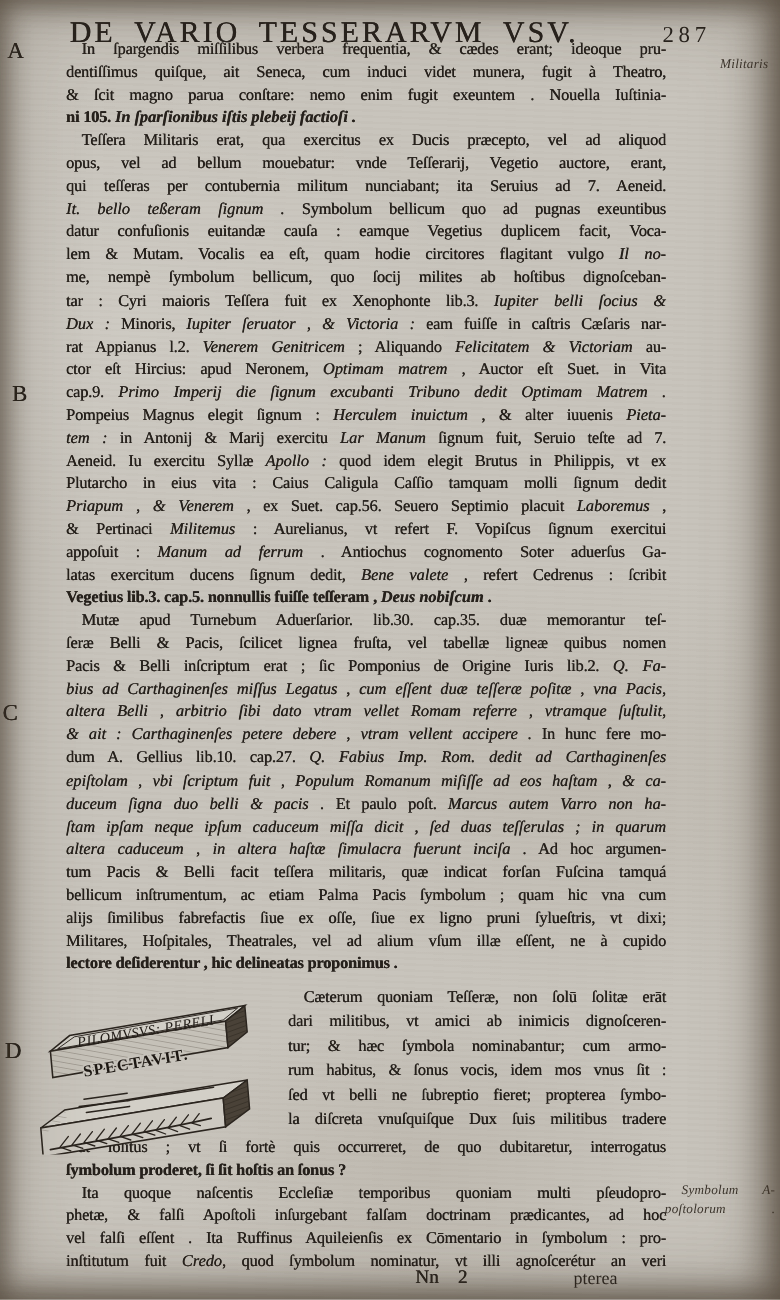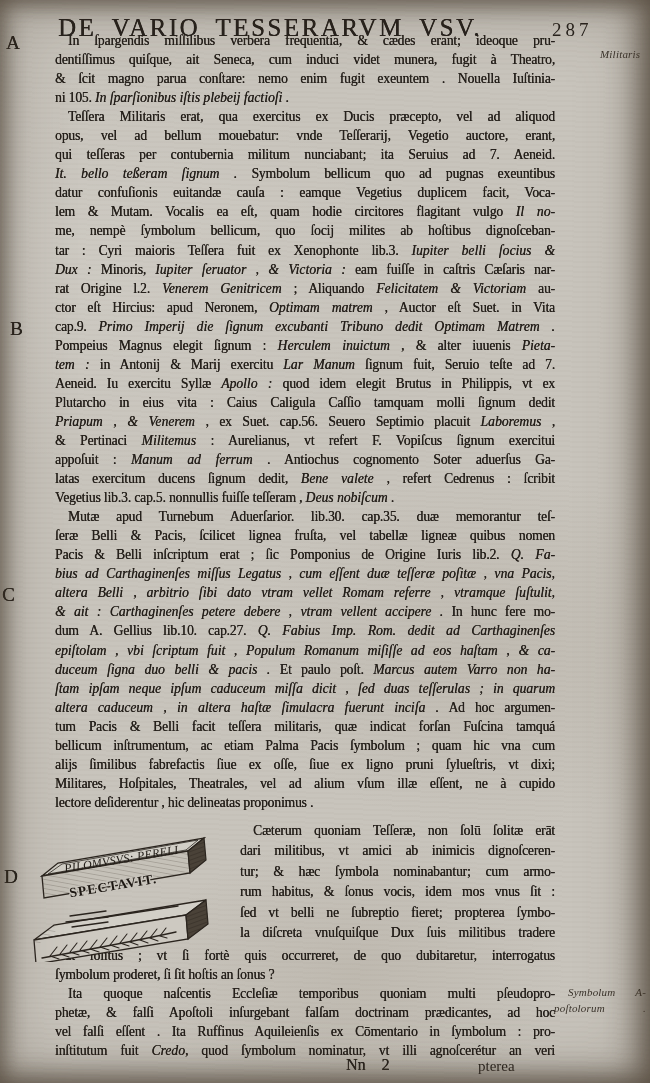--- a/index.html
+++ b/index.html
@@ -36,21 +36,21 @@
   .margin-letter{
     position:absolute;font-size:19px;text-shadow:.3px 0 0 currentColor;
   }
   .mA{left:6px;top:32px}.mB{left:10px;top:318px}.mC{left:2px;top:584px}.mD{left:4px;top:866px}
   .text-column{
     position:absolute;left:55px;top:31px;width:500px;
     font-size:13.6px;line-height:19.05px;letter-spacing:-.15px;
     text-shadow:.25px 0 0 currentColor;
   }
   .line{text-align:justify;text-align-last:justify;white-space:normal;}
-  .line.nojust{text-align-last:auto;}
+  .line.nojust{text-align-last:auto;font-weight:bold;}
   .line.indent{text-indent:13px;}
   .line i{letter-spacing:0;}
   .wrap-sec{margin-top:9px;margin-left:185px;width:315px;line-height:20.5px;}
   .after-wrap{margin-top:2px;}
   .margin-note{
     position:absolute;font-style:italic;font-size:11px;line-height:16px;
     color:#3a332b;letter-spacing:.2px;
   }
   .note-militaris{left:600px;top:46px;width:80px;}
   .note-symbolum{left:554px;top:984px;width:92px;}
@@ -89,21 +89,21 @@
         <div class="line nojust"><span>ni 105. </span><i>In ſparſionibus iſtis plebeij factioſi .</i></div>
         <div class="line indent"><span>Teſſera Militaris erat, qua exercitus ex Ducis præcepto, vel ad aliquod</span></div>
         <div class="line"><span>opus, vel ad bellum mouebatur: vnde Teſſerarij, Vegetio auctore, erant,</span></div>
         <div class="line"><span>qui teſſeras per contubernia militum nunciabant; ita Seruius ad 7. Aeneid.</span></div>
         <div class="line"><i>It. bello teßeram ſignum .</i><span> Symbolum bellicum quo ad pugnas exeuntibus</span></div>
         <div class="line"><span>datur confuſionis euitandæ cauſa : eamque Vegetius duplicem facit, Voca-</span></div>
         <div class="line"><span>lem &amp; Mutam. Vocalis ea eſt, quam hodie circitores flagitant vulgo </span><i>Il no-</i></div>
         <div class="line"><span>me, nempè ſymbolum bellicum, quo ſocij milites ab hoſtibus dignoſceban-</span></div>
         <div class="line"><span>tar : Cyri maioris Teſſera fuit ex Xenophonte lib.3. </span><i>Iupiter belli ſocius &amp;</i></div>
         <div class="line"><i>Dux :</i><span> Minoris, </span><i>Iupiter ſeruator , &amp; Victoria :</i><span> eam fuiſſe in caſtris Cæſaris nar-</span></div>
-        <div class="line"><span>rat Origine l.2. </span><i>Venerem Genitricem</i><span> ; Aliquando </span><i>Felicitatem &amp; Victoriam</i><span> au-</span></div>
+        <div class="line"><span>rat Appianus l.2. </span><i>Venerem Genitricem</i><span> ; Aliquando </span><i>Felicitatem &amp; Victoriam</i><span> au-</span></div>
         <div class="line"><span>ctor eſt Hircius: apud Neronem, </span><i>Optimam matrem</i><span> , Auctor eſt Suet. in Vita</span></div>
         <div class="line"><span>cap.9. </span><i>Primo Imperij die ſignum excubanti Tribuno dedit Optimam Matrem .</i></div>
         <div class="line"><span>Pompeius Magnus elegit ſignum : </span><i>Herculem inuictum</i><span> , &amp; alter iuuenis </span><i>Pieta-</i></div>
         <div class="line"><i>tem :</i><span> in Antonij &amp; Marij exercitu </span><i>Lar Manum</i><span> ſignum fuit, Seruio teſte ad 7.</span></div>
         <div class="line"><span>Aeneid. Iu exercitu Syllæ </span><i>Apollo :</i><span> quod idem elegit Brutus in Philippis, vt ex</span></div>
         <div class="line"><span>Plutarcho in eius vita : Caius Caligula Caſſio tamquam molli ſignum dedit</span></div>
         <div class="line"><i>Priapum , &amp; Venerem</i><span> , ex Suet. cap.56. Seuero Septimio placuit </span><i>Laboremus</i><span> ,</span></div>
         <div class="line"><span>&amp; Pertinaci </span><i>Militemus</i><span> : Aurelianus, vt refert F. Vopiſcus ſignum exercitui</span></div>
         <div class="line"><span>appoſuit : </span><i>Manum ad ferrum</i><span> . Antiochus cognomento Soter aduerſus Ga-</span></div>
         <div class="line"><span>latas exercitum ducens ſignum dedit, </span><i>Bene valete</i><span> , refert Cedrenus : ſcribit</span></div>

